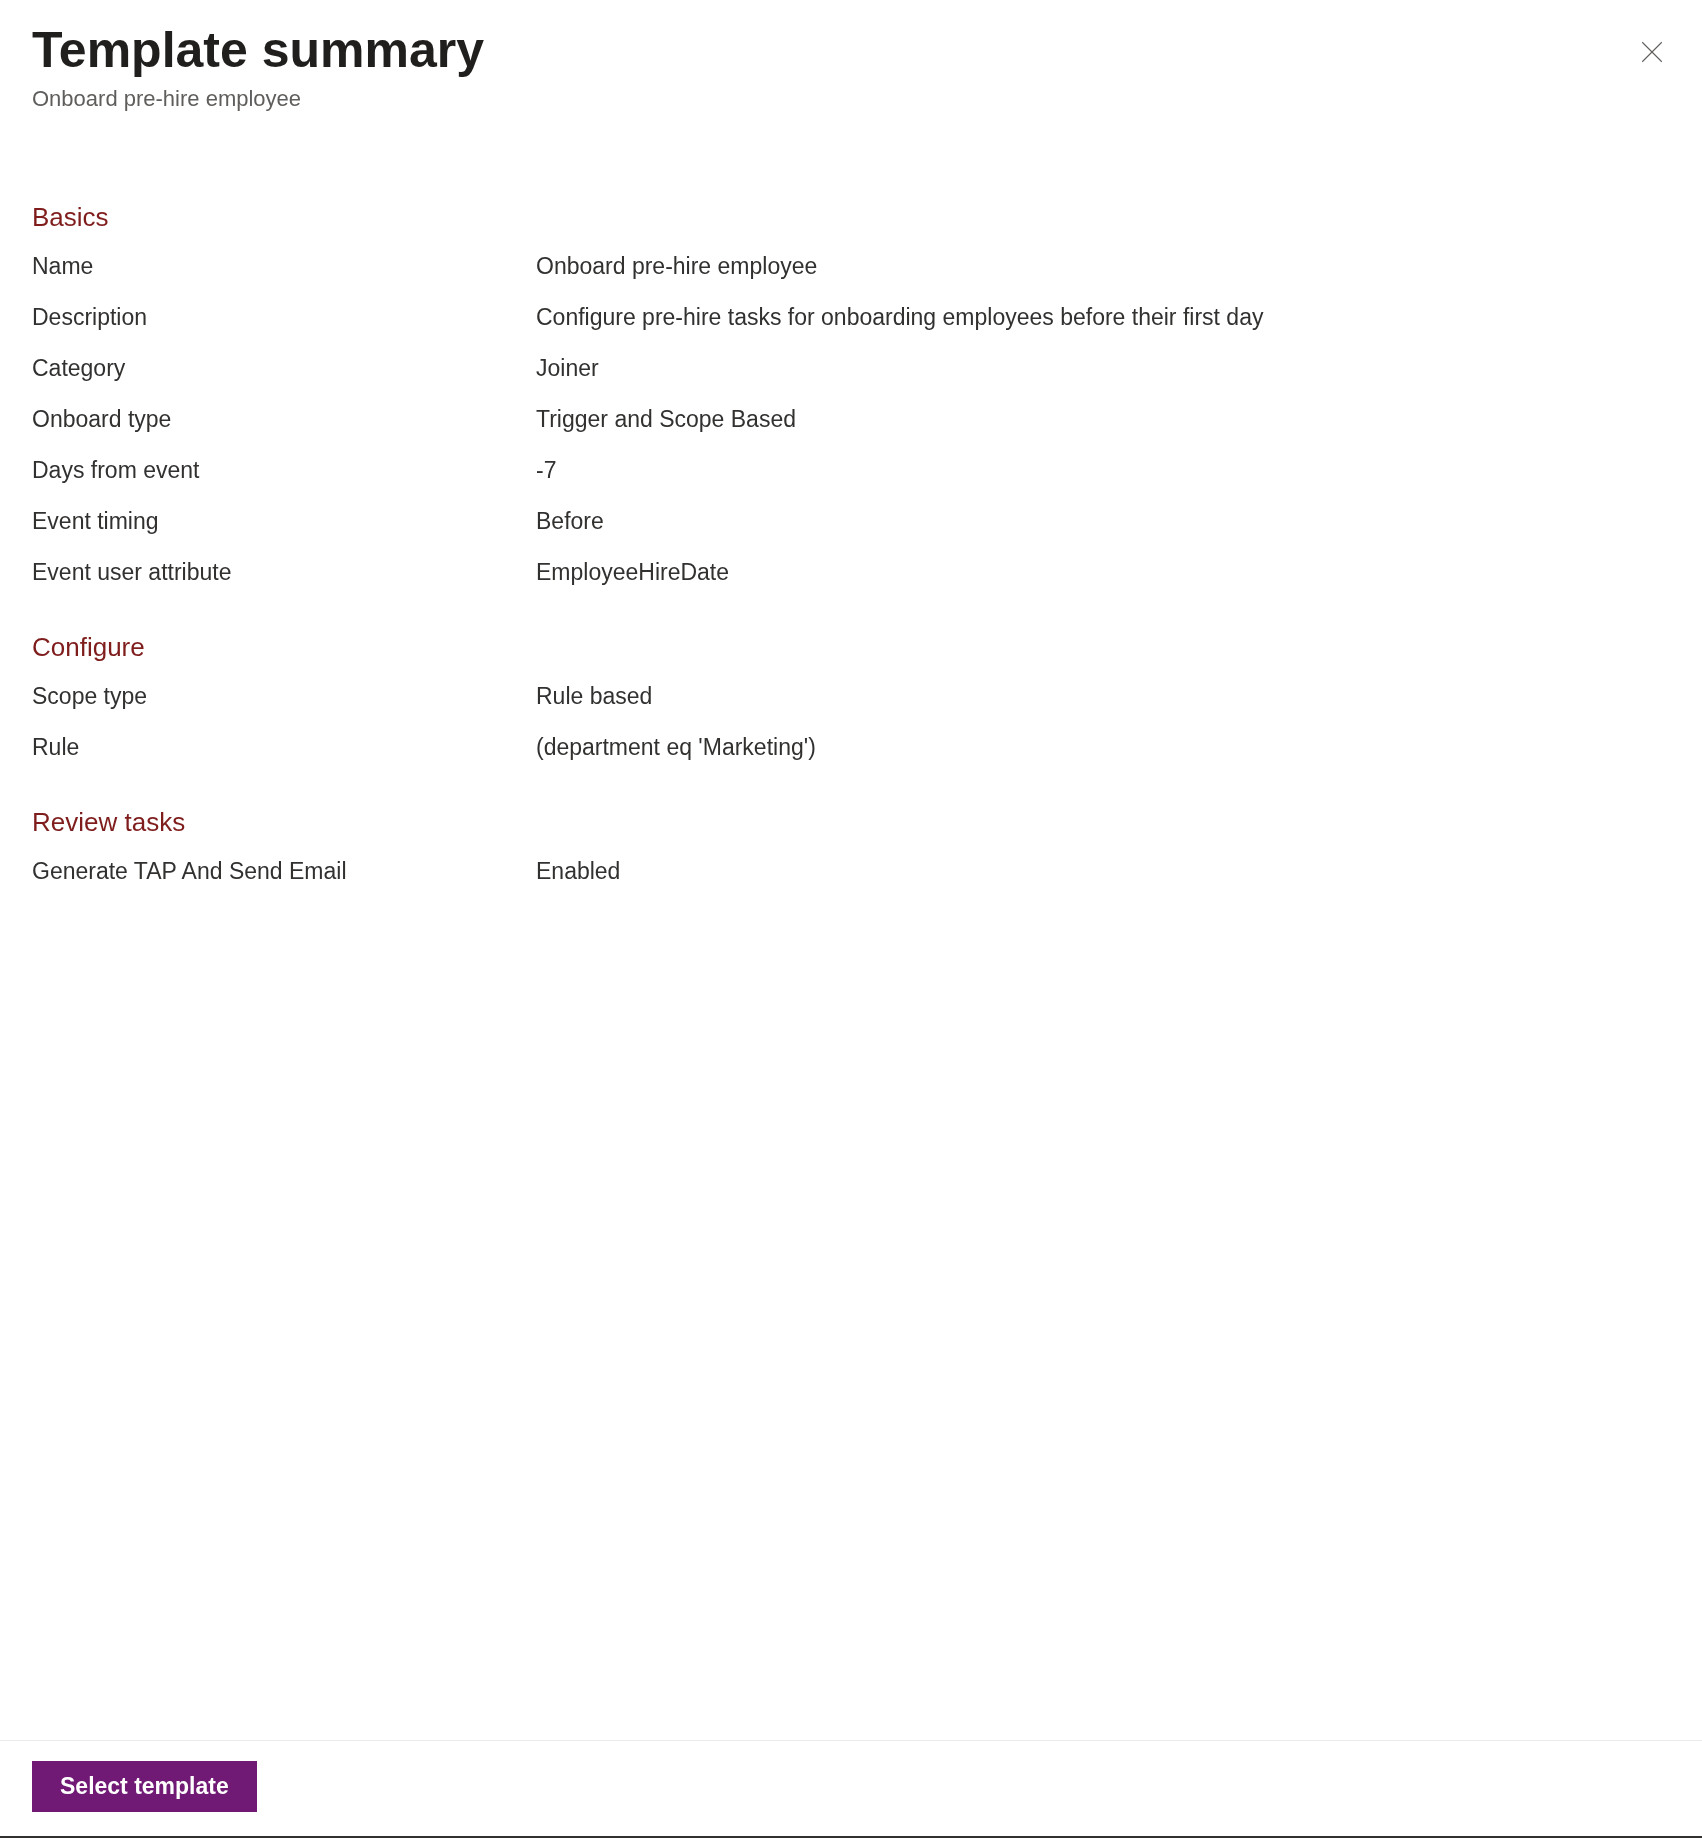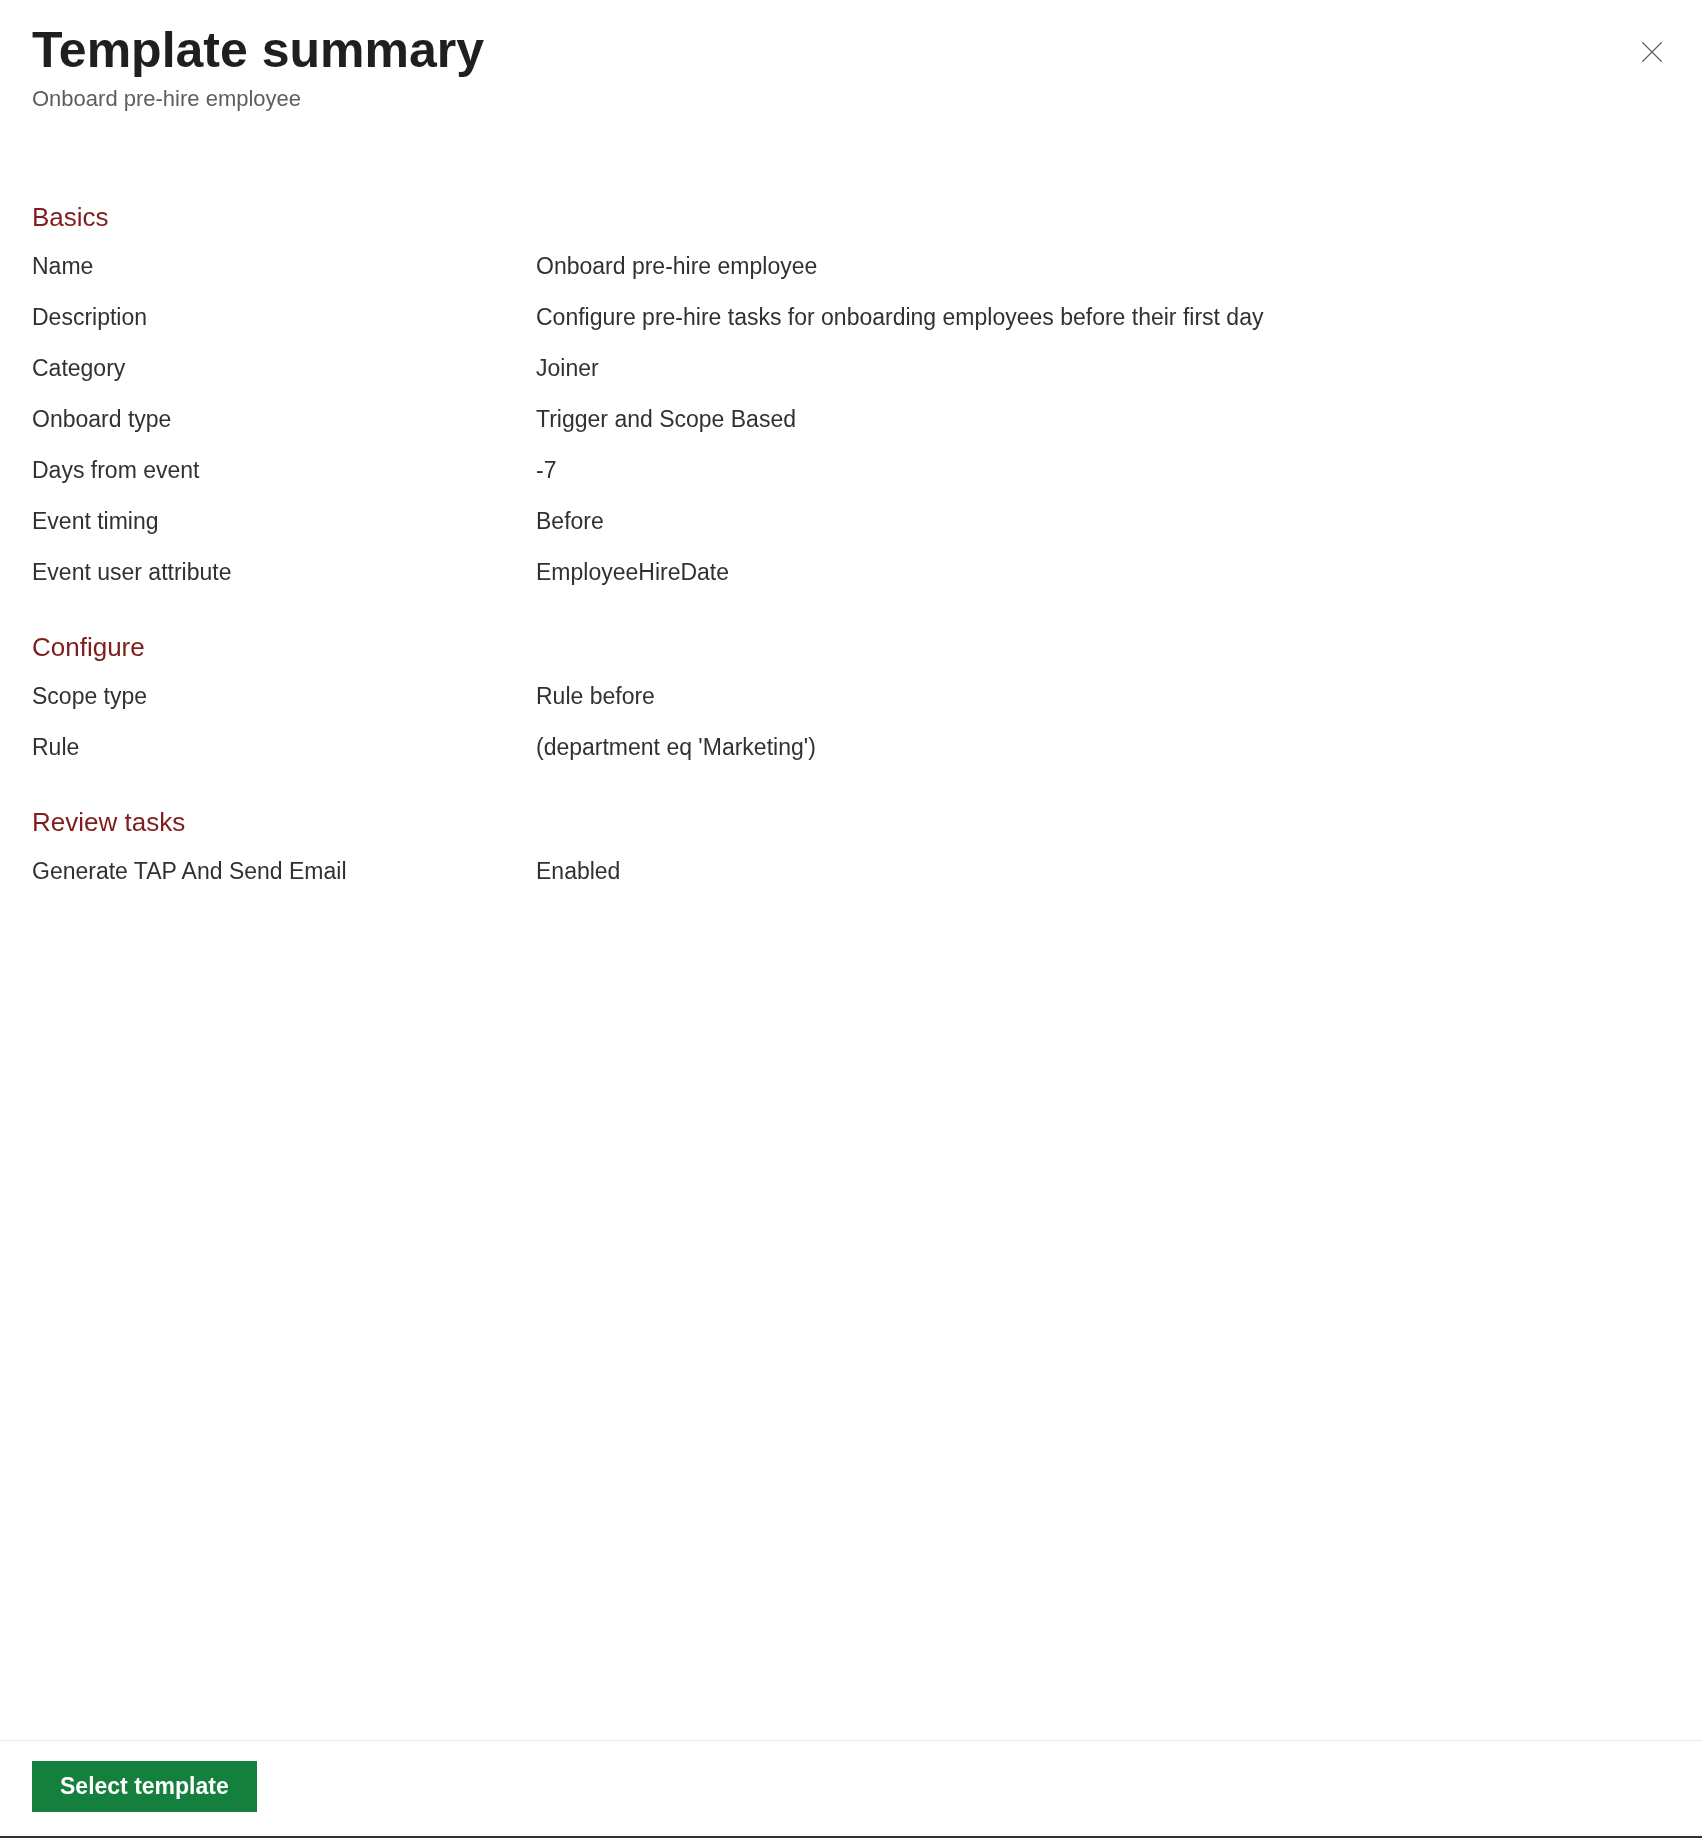--- a/index.html
+++ b/index.html
@@ -86,21 +86,21 @@
     .footer {
       border-top: 1px solid #edebe9;
       padding: 20px 0 24px 0;
       margin-left: -32px;
       margin-right: -32px;
       padding-left: 32px;
       padding-right: 32px;
       border-bottom: 2px solid #323130;
     }
     .primary-btn {
-      background: #15803d;
+      background: #701a75;
       color: #ffffff;
       border: none;
       font-size: 23px;
       font-weight: 600;
       padding: 12px 28px;
       cursor: pointer;
       font-family: inherit;
     }
   </style>
 </head>
@@ -149,21 +149,21 @@
       <div class="row">
         <div class="row-label">Event user attribute</div>
         <div class="row-value">EmployeeHireDate</div>
       </div>
     </div>
 
     <div class="section">
       <h2 class="section-heading">Configure</h2>
       <div class="row">
         <div class="row-label">Scope type</div>
-        <div class="row-value">Rule before</div>
+        <div class="row-value">Rule based</div>
       </div>
       <div class="row">
         <div class="row-label">Rule</div>
         <div class="row-value">(department eq 'Marketing')</div>
       </div>
     </div>
 
     <div class="section">
       <h2 class="section-heading">Review tasks</h2>
       <div class="row">

